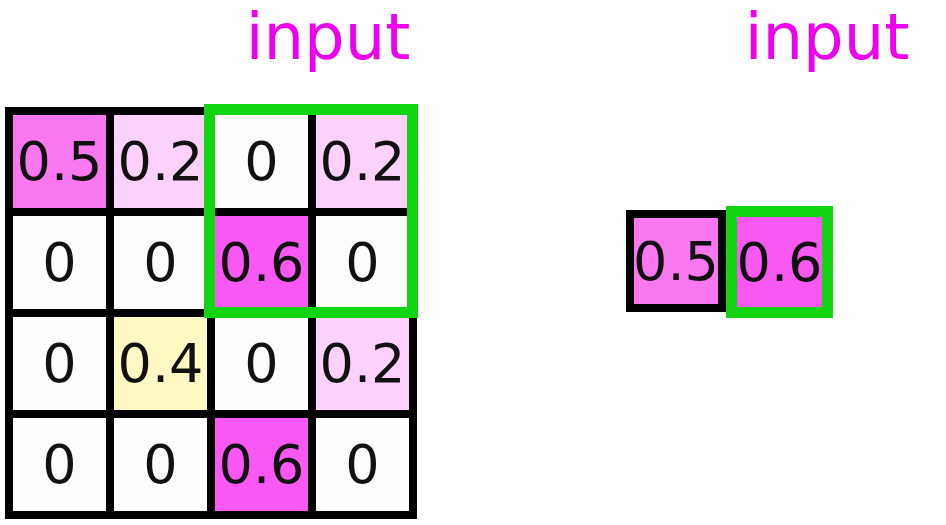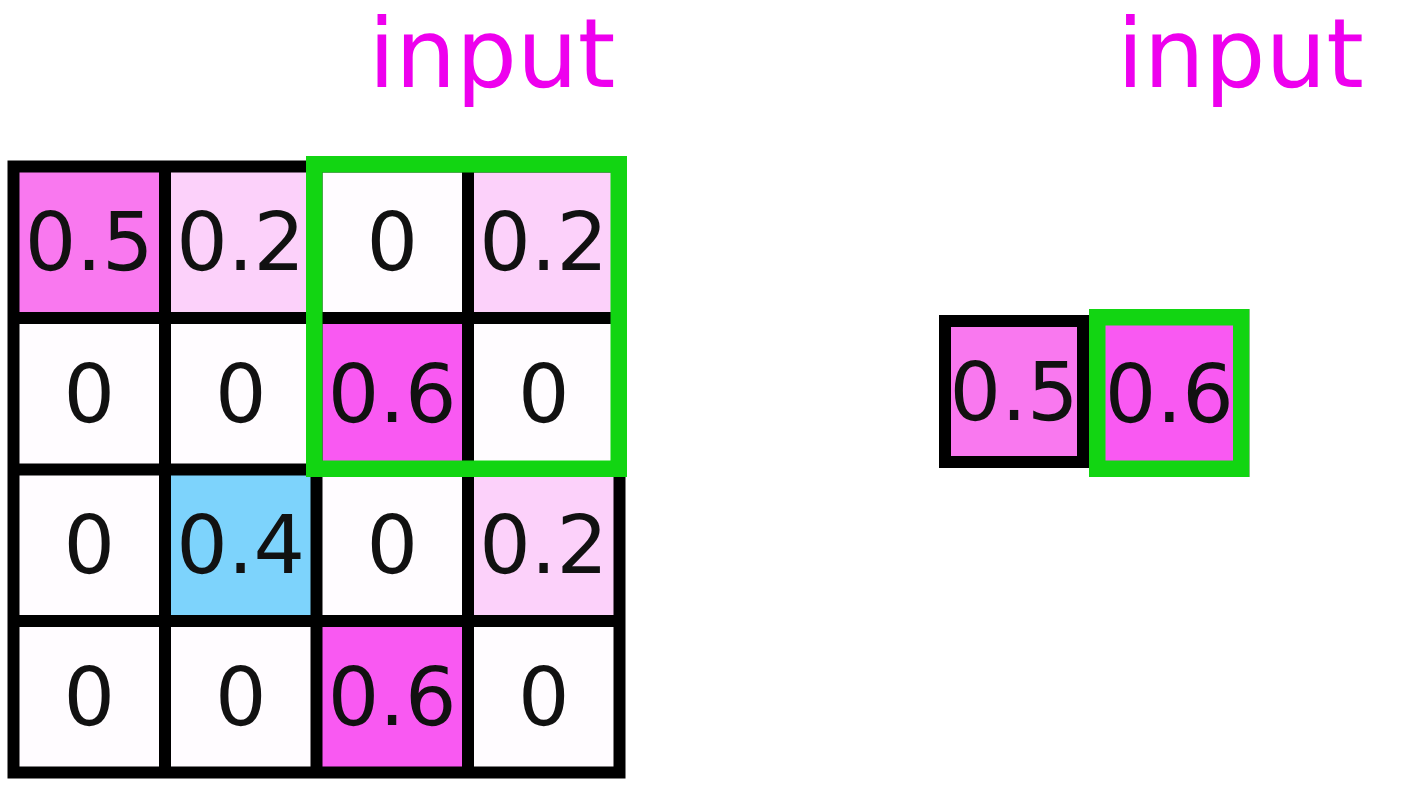--- a/index.html
+++ b/index.html
@@ -101,21 +101,21 @@
   <div class="input-grid">
       <div class="cell" style="background: rgb(249, 120, 239);">0.5</div>
       <div class="cell" style="background: rgb(252, 209, 250);">0.2</div>
       <div class="cell" style="background: rgb(255, 252, 255);">0</div>
       <div class="cell" style="background: rgb(252, 209, 250);">0.2</div>
       <div class="cell" style="background: rgb(255, 252, 255);">0</div>
       <div class="cell" style="background: rgb(255, 252, 255);">0</div>
       <div class="cell" style="background: rgb(249, 89, 242);">0.6</div>
       <div class="cell" style="background: rgb(255, 252, 255);">0</div>
       <div class="cell" style="background: rgb(255, 252, 255);">0</div>
-      <div class="cell" style="background: #7dd3fc;">0.4</div>
+      <div class="cell" style="background: #fef9c3;">0.4</div>
       <div class="cell" style="background: rgb(255, 252, 255);">0</div>
       <div class="cell" style="background: rgb(252, 209, 250);">0.2</div>
       <div class="cell" style="background: rgb(255, 252, 255);">0</div>
       <div class="cell" style="background: rgb(255, 252, 255);">0</div>
       <div class="cell" style="background: rgb(249, 89, 242);">0.6</div>
       <div class="cell" style="background: rgb(255, 252, 255);">0</div>
     </div>
 
   <div class="pool-window"></div>
 

